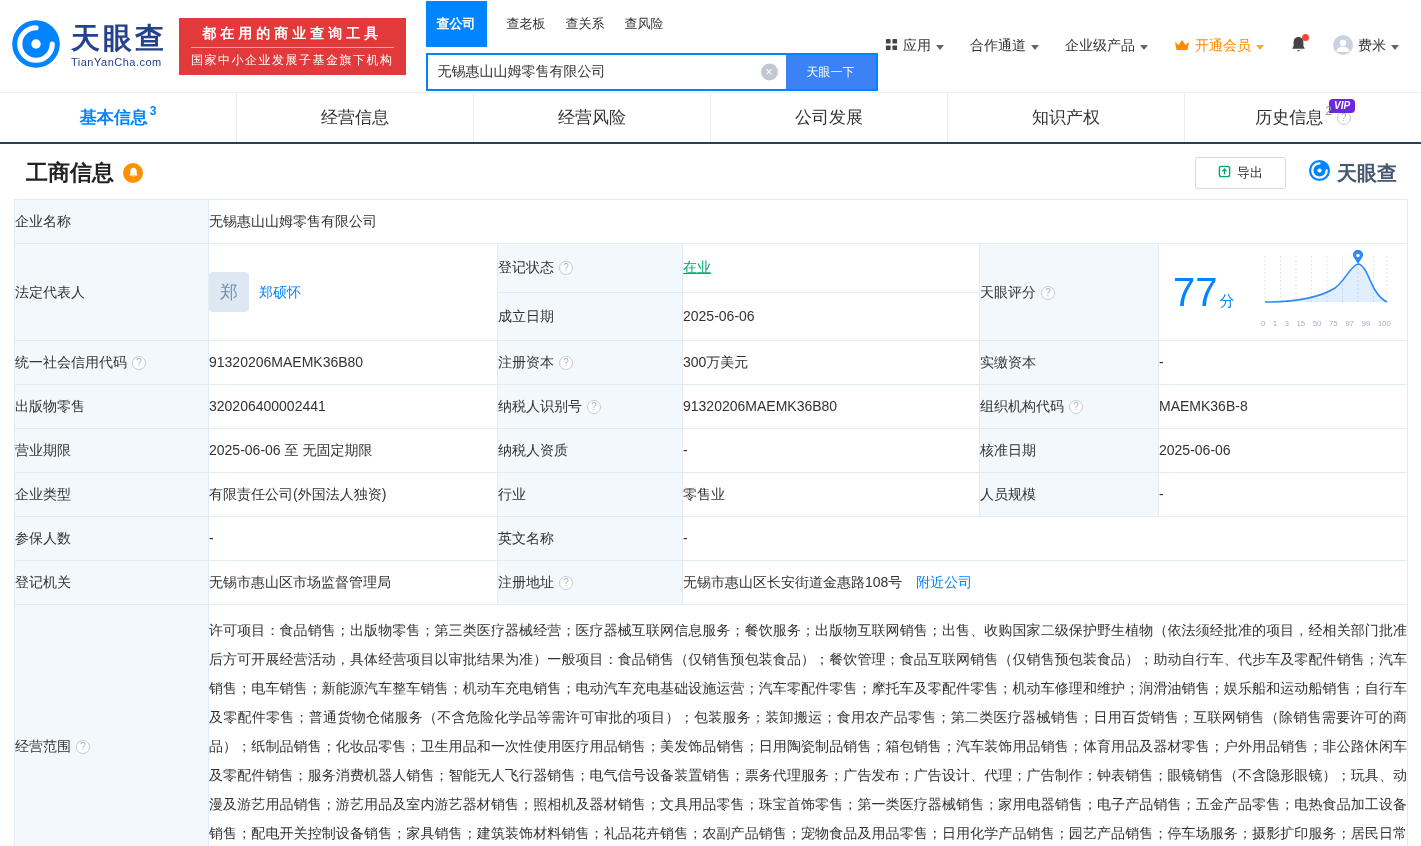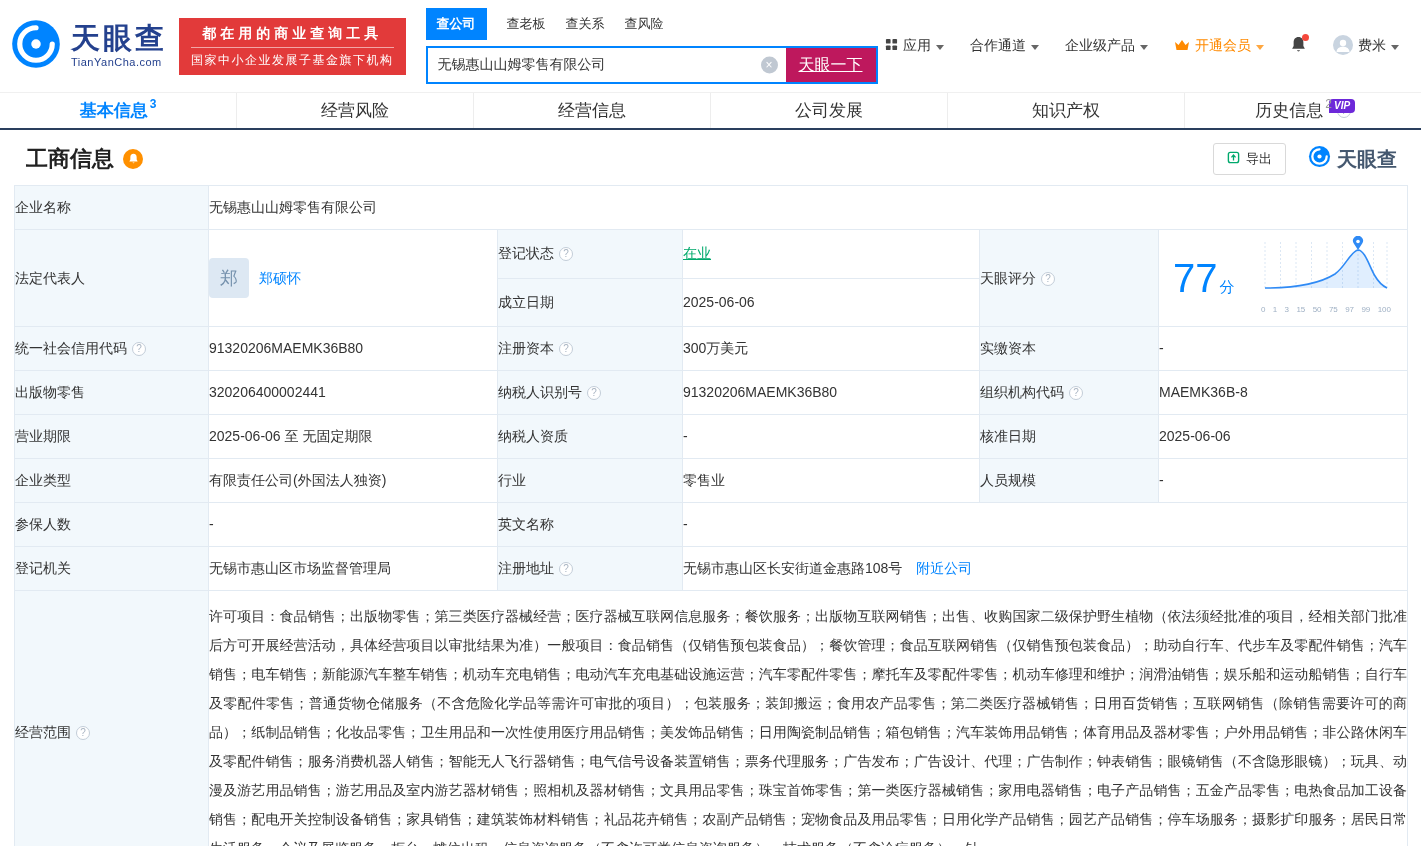--- a/index.html
+++ b/index.html
@@ -11,58 +11,58 @@
   .logo { display: flex; align-items: center; gap: 9px; cursor: pointer; }
   .logo-text .cn { font-size: 29px; font-weight: bold; color: #24418e; letter-spacing: 3px; line-height: 1; }
   .logo-text .en { font-size: 11px; color: #24418e; margin-top: 3px; letter-spacing: .5px; }
   .slogan { background: #e23a3a; color: #fff; margin-left: 12px; padding: 7px 12px 6px; text-align: center; }
   .slogan .l1 { font-size: 14px; font-weight: bold; letter-spacing: 4px; padding-bottom: 4px; margin-bottom: 4px; border-bottom: 1px solid rgba(255,255,255,.55); }
   .slogan .l2 { font-size: 12px; letter-spacing: 1.5px; }
 
   .search-area { margin-left: 20px; width: 452px; }
   .search-tabs { display: flex; align-items: center; gap: 20px; margin-bottom: 6px; }
   .stab { font-size: 13px; color: #333; cursor: pointer; }
-  .stab.active { background: #0084ff; color: #fff; padding: 7px 11px; font-weight: bold; }
+  .stab.active { background: #0084ff; color: #fff; padding: 14px 11px; font-weight: bold; }
   .search-box { display: flex; height: 38px; border: 2px solid #0084ff; }
   .search-field { position: relative; flex: 1; background: #fff; }
   .search-field input { width: 100%; height: 100%; border: none; outline: none; padding: 0 32px 0 10px; font-size: 14px; color: #333; font-family: inherit; }
   .clear-icon { position: absolute; right: 8px; top: 50%; transform: translateY(-50%); width: 17px; height: 17px;
     background: #c0c8d2; color: #fff; border-radius: 50%; font-size: 12px; line-height: 17px; text-align: center; cursor: pointer; }
-  .search-btn { width: 90px; border: none; background: #be185d; color: #fff; font-size: 16px; cursor: pointer; font-family: inherit; text-decoration: underline; }
+  .search-btn { width: 90px; border: none; background: #3b82f6; color: #fff; font-size: 12px; cursor: pointer; font-family: inherit; }
 
   .top-nav { margin-left: auto; display: flex; align-items: center; gap: 26px; font-size: 14px; }
   .nav-item { display: flex; align-items: center; gap: 5px; color: #333; cursor: pointer; white-space: nowrap; }
   .nav-item.vip { color: #ff8a00; }
   .caret { width: 0; height: 0; border-left: 4px solid transparent; border-right: 4px solid transparent; border-top: 5px solid currentColor; opacity: .75; margin-top: 2px; }
   .bell-wrap { position: relative; display: inline-flex; cursor: pointer; }
   .bell-dot { position: absolute; top: -2px; right: -2px; width: 7px; height: 7px; border-radius: 50%; background: #f5483b; }
 
   
-  .main-tabs { display: flex; height: 38px; border-top: 1px solid #f0f0f0; border-bottom: 2px solid #2a3f5e; }
+  .main-tabs { display: flex; height: 52px; border-top: 1px solid #f0f0f0; border-bottom: 2px solid #2a3f5e; }
   .tab { flex: 1; display: flex; align-items: center; justify-content: center; font-size: 17px; color: #333;
     border-left: 1px solid #ededed; cursor: pointer; position: relative; }
   .tab:first-child { border-left: none; }
   .tab.active { color: #0084ff; font-weight: bold; }
   .sup { font-size: 12px; margin-left: 2px; transform: translateY(-7px); }
   .sup.gray { color: #999; font-weight: normal; }
   .vip-tag { position: absolute; top: 6px; left: 50%; margin-left: 26px; background: #6d28d9; color: #fff;
     font-size: 10px; font-weight: bold; font-style: italic; padding: 1px 5px; border-radius: 4px 4px 4px 0; line-height: 1.2; }
 
   
   .q { display: inline-block; width: 14px; height: 14px; line-height: 12px; border: 1px solid #c3cdd8; border-radius: 50%;
     color: #a8b4c2; font-size: 10px; text-align: center; margin-left: 5px; vertical-align: 1px; cursor: pointer; background: #fff; }
 
   
   .section-head { display: flex; align-items: center; padding: 13px 24px 10px 26px; }
   .section-title { font-size: 22px; font-weight: bold; color: #222; }
   .bell-badge { display: inline-flex; align-items: center; justify-content: center; width: 20px; height: 20px;
     background: #ff9000; border-radius: 50%; margin-left: 9px; cursor: pointer; }
   .section-right { margin-left: auto; display: flex; align-items: center; gap: 22px; }
   .export-btn { display: inline-flex; align-items: center; gap: 6px; border: 1px solid #d9d9d9; border-radius: 3px;
-    background: #fff; padding: 6px 13px; font-size: 13px; color: #333; cursor: pointer; font-family: inherit; }
+    background: #fff; padding: 6px 22px; font-size: 13px; color: #333; cursor: pointer; font-family: inherit; }
   .brand { display: flex; align-items: center; gap: 6px; font-size: 20px; font-weight: bold; color: #45586f; cursor: default; }
 
   
   .info-table { width: 1393px; margin: 0 14px; border-collapse: collapse; table-layout: fixed; font-size: 14px; }
   .info-table td { border: 1px solid #e2eaf2; padding: 11px 0; vertical-align: middle; color: #333; line-height: 21px; }
   td.lbl { background: #f2f8fc; }
   .green { color: #00a96c; text-decoration: underline; cursor: pointer; }
   .blue-link { color: #0084ff; cursor: pointer; }
   .near-link { color: #0084ff; margin-left: 14px; cursor: pointer; }
   .rep { display: flex; align-items: center; gap: 10px; cursor: pointer; }
@@ -170,24 +170,24 @@
     </span>
   </nav>
 </header>
 
 <nav class="main-tabs">
   <div class="tab active">
     <span>基本信息</span>
     <span class="sup">3</span>
   </div>
   <div class="tab">
+    <span>经营信息</span>
+  </div>
+  <div class="tab">
     <span>经营风险</span>
-  </div>
-  <div class="tab">
-    <span>经营信息</span>
   </div>
   <div class="tab">
     <span>公司发展</span>
   </div>
   <div class="tab">
     <span>知识产权</span>
   </div>
   <div class="tab">
     <span class="vip-tag">VIP</span>
     <span>历史信息</span>

